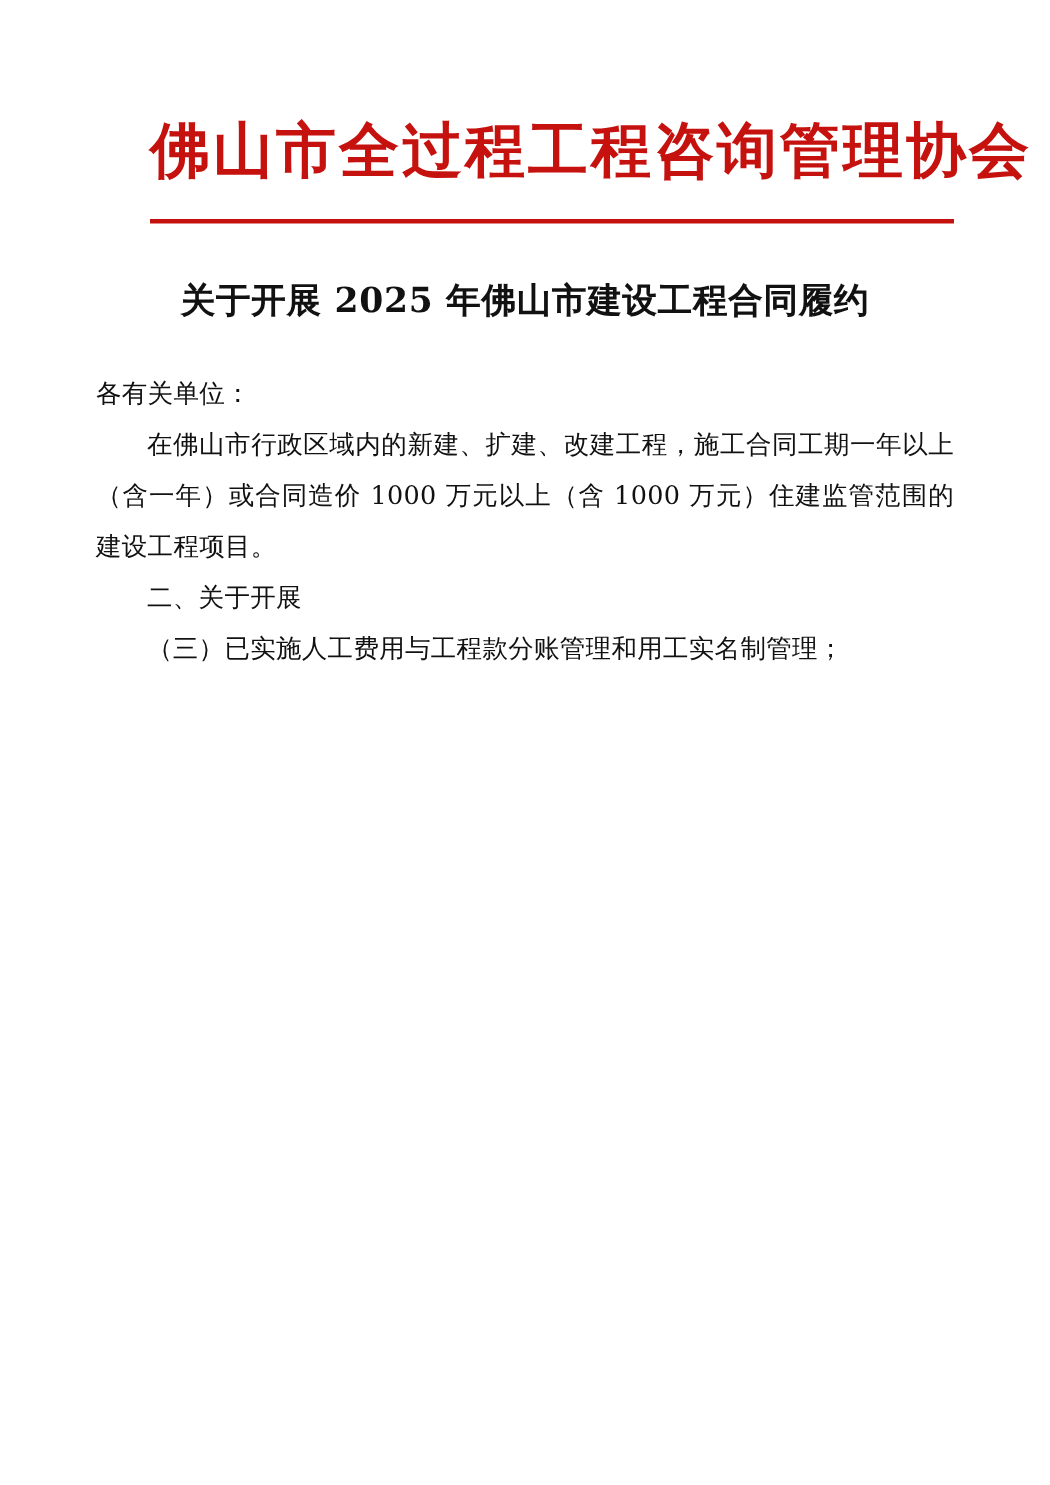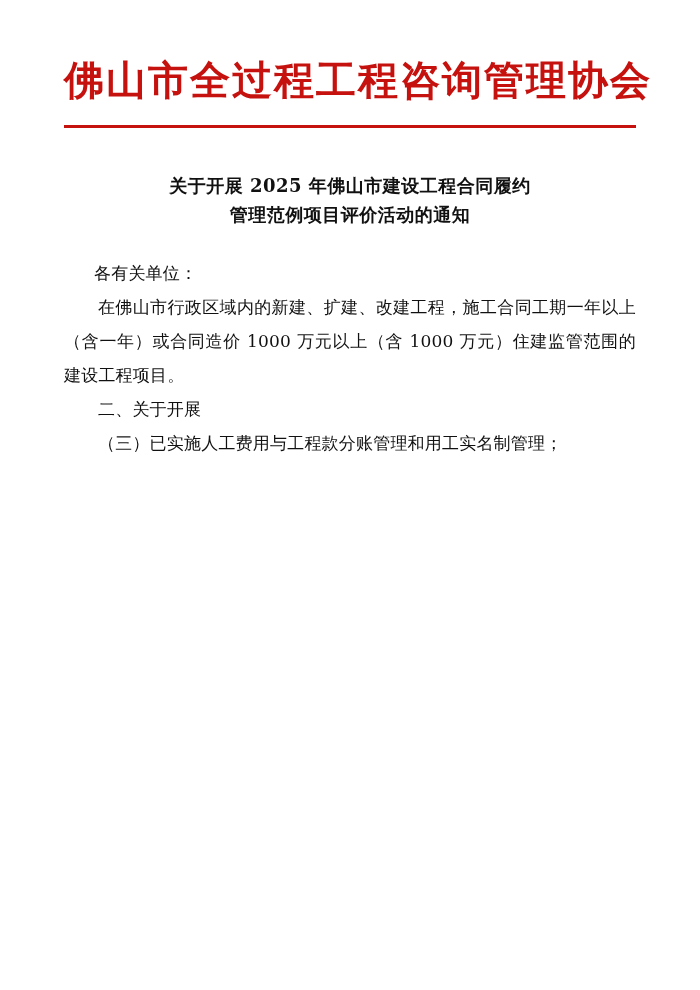--- a/index.html
+++ b/index.html
@@ -15,43 +15,44 @@
     overflow: hidden;
   }
   .page {
     position: relative;
     width: 700px;
     height: 990px;
     box-sizing: border-box;
     padding: 0 64px;
   }
   .letterhead {
-    padding-top: 57px;
+    padding-top: 78px;
     text-align: center;
+    margin-left: 36px;
   }
   .letterhead-title {
     font-family: "DejaVu Serif", "Liberation Serif", serif;
     font-weight: bold;
     font-size: 40px;
     letter-spacing: 2px;
     color: #c6120e;
     line-height: 1.15;
     white-space: nowrap;
   }
   .letterhead-rule {
     margin-top: 22px;
     height: 3px;
     background: #c6120e;
     width: 100%;
   }
   .doc-title {
-    margin-top: 44px;
+    margin-top: 34px;
     text-align: center;
     font-weight: bold;
-    font-size: 18px;
+    font-size: 23px;
     line-height: 1.6;
     letter-spacing: 0.5px;
     padding: 0 18px;
   }
   .doc-title div {
     white-space: nowrap;
   }
   .body-text {
     margin-top: 26px;
     font-size: 17px;
@@ -59,36 +60,34 @@
     text-align: justify;
     text-justify: inter-ideograph;
     letter-spacing: 0.2px;
   }
   .para {
     margin: 0;
     text-indent: 2em;
   }
   .para.noindent {
     text-indent: 0;
-    margin-left: 30px;
   }
 </style>
 </head>
 <body>
 
 <div class="page">
 
   <div class="letterhead">
     <div class="letterhead-title">佛山市全过程工程咨询管理协会</div>
     <div class="letterhead-rule"></div>
   </div>
 
   <div class="doc-title">
     <div>关于开展 2025 年佛山市建设工程合同履约</div>
-    <div>管理范例项目评价活动的通知</div>
   </div>
 
   <div class="body-text">
     <p class="para noindent">各有关单位：</p>
     <p class="para">在佛山市行政区域内的新建、扩建、改建工程，施工合同工期一年以上（含一年）或合同造价 1000 万元以上（含 1000 万元）住建监管范围的建设工程项目。</p>
     <p class="para">二、关于开展</p>
     <p class="para">（三）已实施人工费用与工程款分账管理和用工实名制管理；</p>
   </div>
 
 </div>

